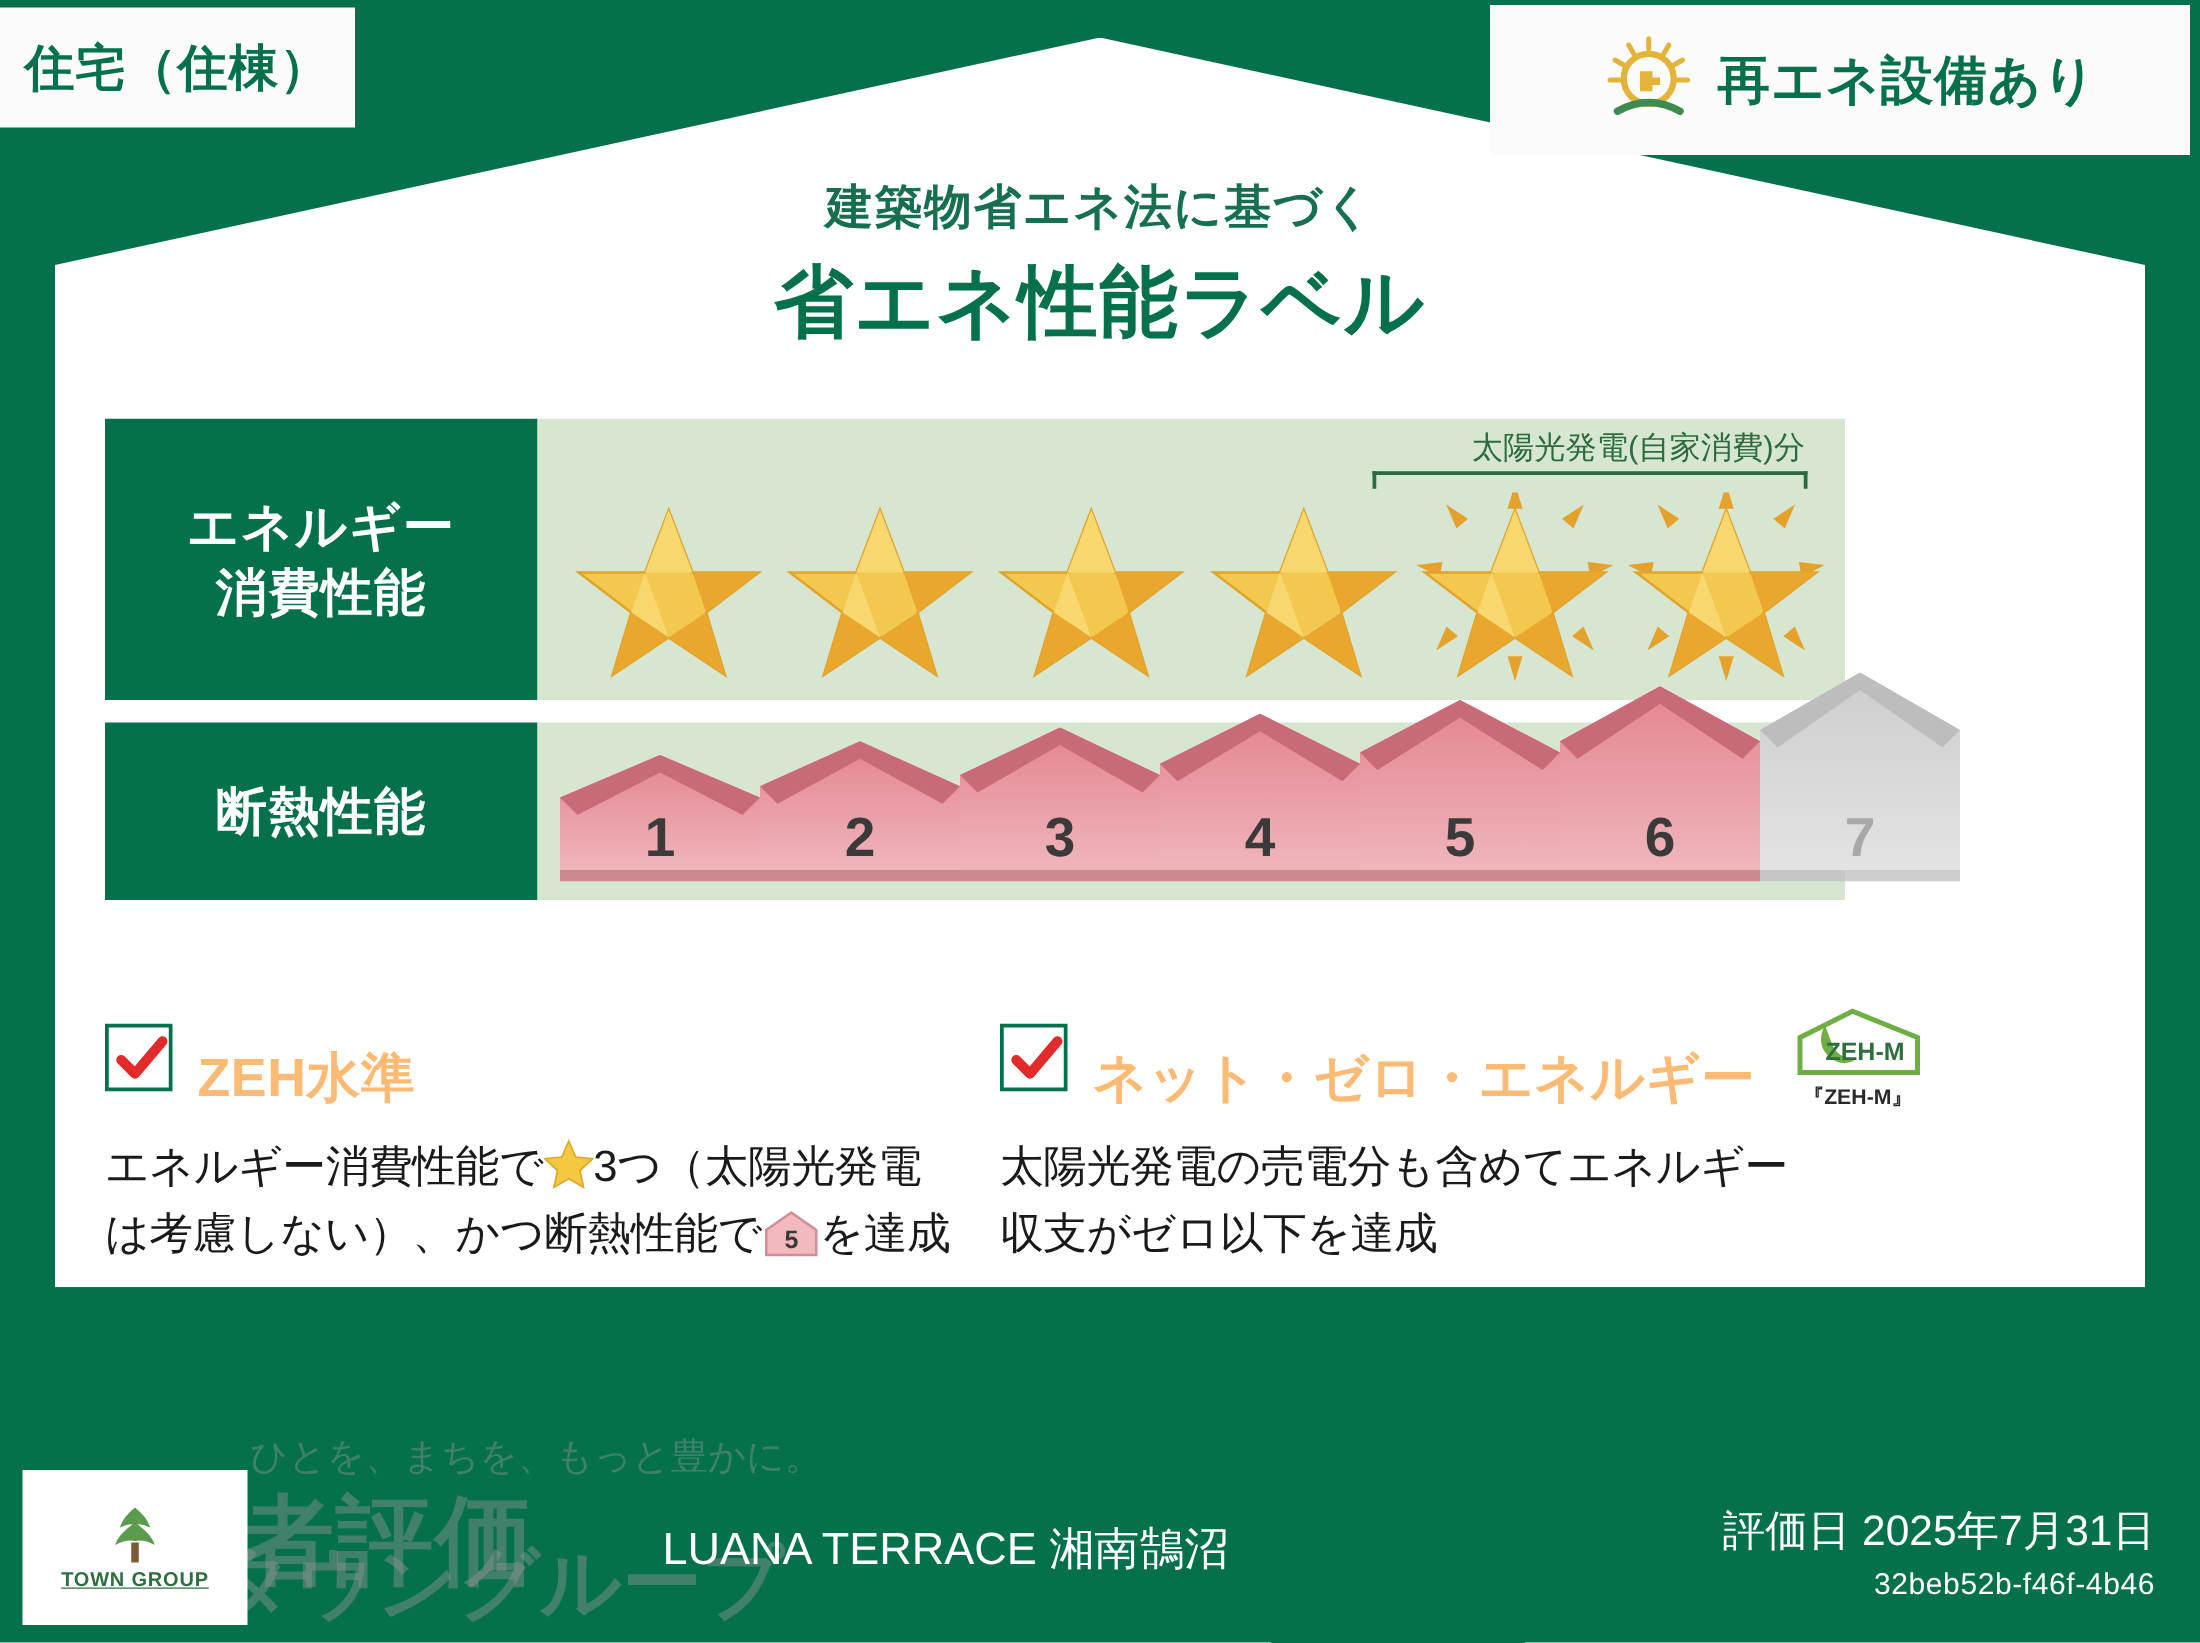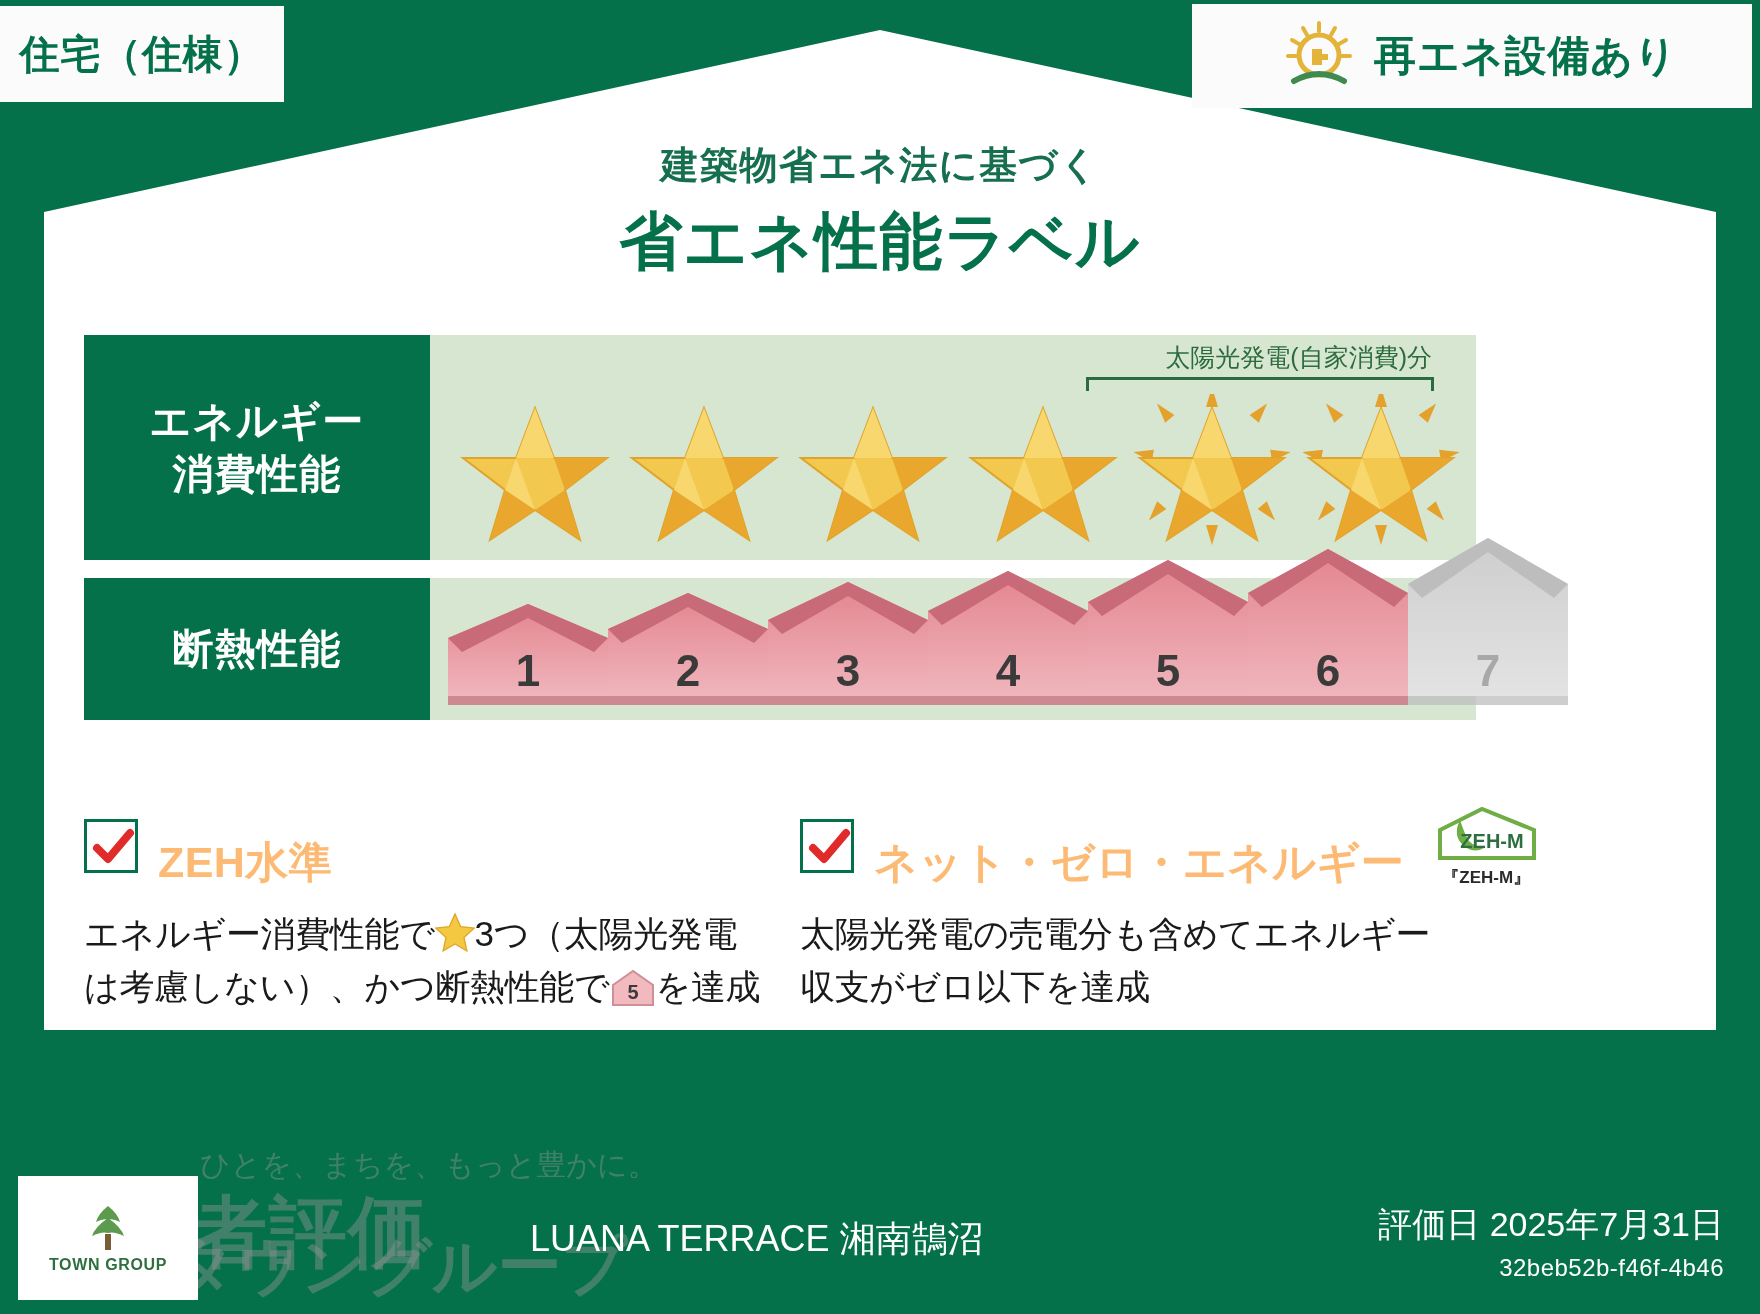--- a/index.html
+++ b/index.html
@@ -29,21 +29,21 @@
     display:flex; align-items:center; justify-content:center;
     color:#04714A;
     font-weight:bold;
     letter-spacing:.02em;
   }
   #badge-dwelling {
     left:0; top:6px; width:284px; height:96px;
     font-size:40px;
   }
   #badge-renewable {
-    right:8px; top:4px; width:560px; height:104px;
+    right:8px; top:4px; width:560px; height:120px;
     gap:18px; font-size:42px; padding-left:16px;
   }
   #renew-icon { width:74px; height:74px; flex:none; }
 
   
   #heading { position:absolute; left:0; right:0; top:140px; text-align:center; }
   #heading .sub {
     color:#16704F; font-size:38px; font-weight:bold; letter-spacing:.04em;
   }
   #heading .main {
@@ -63,21 +63,21 @@
     display:flex; flex-direction:column; align-items:center; justify-content:center;
     font-weight:bold; font-size:41px; line-height:1.28; letter-spacing:.03em;
   }
   .perf-body {
     flex:1; background:#d6e6d1; position:relative;
     display:flex; align-items:center;
   }
 
   
   #solar-note {
-    position:absolute; top:6px; left:0; right:12px; height:56px;padding-left:12px;
+    position:absolute; top:6px; left:0; right:0; height:56px;padding-left:12px;
   }
   #solar-note .txt {
     position:absolute; right:32px; top:0;
     font-size:25px; color:#2b6b3f; font-weight:500; white-space:nowrap;
   }
   #solar-note .bracket {
     position:absolute; right:30px; top:36px; width:348px; height:14px;
     border:3px solid #2b6b3f; border-bottom:none;
   }
 
@@ -135,21 +135,21 @@
     position:absolute; left:0; right:0; bottom:0; height:284px; background:#04714A;
     overflow:hidden;
     padding-left:39px;
   }
   #third-party {
     position:absolute; left:18px; bottom:14px; width:180px; height:124px;
     background:#ffffff; display:flex; flex-direction:column;
     align-items:center; justify-content:center; gap:2px;
   }
   #third-party .tree { width:52px; height:52px; }
-  #third-party .tg { font-size:16px; font-weight:bold; color:#2f6f3f; letter-spacing:.04em; }
+  #third-party .tg { font-size:16px; font-weight:bold; color:#2f6f3f; letter-spacing:.04em;text-decoration:underline; }
 
   #wm-text {
     position:absolute; left:30px; bottom:28px;
     font-size:78px; font-weight:bold; color:rgba(150,150,150,.42);
     white-space:nowrap; letter-spacing:.02em;
   }
   #wm-sub {
     position:absolute; left:200px; bottom:128px;
     font-size:30px; color:rgba(150,150,150,.42); white-space:nowrap;
   }

